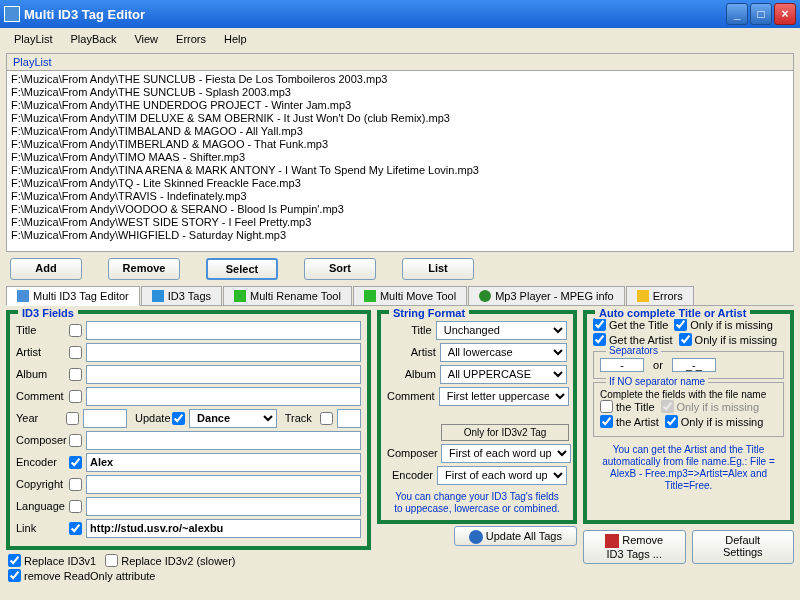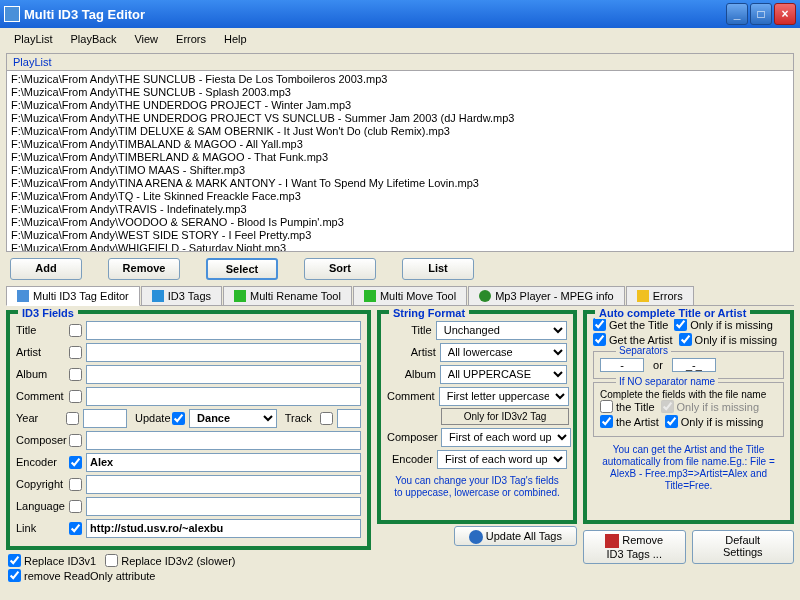--- a/index.html
+++ b/index.html
@@ -38,21 +38,21 @@
 .fld-row input[type=text], .fld-row select { border: 1px solid #7b9ebd; height: 19px; padding: 0 3px; background: #fff; }
 .fld-row input[type=checkbox] { margin-right: 4px; }
 .col1 { width: 365px; }
 .col2 { width: 200px; }
 .col3 { flex: 1; }
 .chk { display: inline-flex; align-items: center; margin-right: 6px; }
 .chk input { margin-right: 3px; }
 .gray { color: #888; }
 .note { text-align: center; color: #0033cc; padding: 4px; font-size: 10px; line-height: 12px; }
 .sep-box { border: 1px solid #a7a6aa; padding: 6px; margin: 3px 0; position: relative; }
-.sep-box .leg { position: absolute; top: -7px; left: 22px; background: #ece9d8; padding: 0 3px; color: #0033cc; font-size: 10px; text-align: center; }
+.sep-box .leg { position: absolute; top: -7px; left: 12px; background: #ece9d8; padding: 0 3px; color: #0033cc; font-size: 10px; text-align: center; }
 .icon-small { width: 14px; height: 14px; display: inline-block; vertical-align: middle; margin-right: 3px; }
 .icon-refresh { background: #2a6bc0; border-radius: 50%; }
 .icon-remove { background: #c02a2a; }
 </style>
 </head>
 <body>
 
 <div class="title-bar">
   <span class="icon"></span>
   <span class="title">Multi ID3 Tag Editor</span>
@@ -69,21 +69,20 @@
   <span>Help</span>
 </div>
 
 <div class="content">
   <div class="playlist-box">
     <div class="playlist-title">PlayList</div>
     <div class="playlist-items" id="pl">
         <div>F:\Muzica\From Andy\THE SUNCLUB - Fiesta De Los Tomboileros 2003.mp3</div>
         <div>F:\Muzica\From Andy\THE SUNCLUB - Splash 2003.mp3</div>
         <div>F:\Muzica\From Andy\THE UNDERDOG PROJECT - Winter Jam.mp3</div>
-        <div>F:\Muzica\From Andy\THE UNDERDOG PROJECT VS SUNCLUB - Summer Jam 2003 (dJ Hardw.mp3</div>
         <div>F:\Muzica\From Andy\TIM DELUXE &amp; SAM OBERNIK - It Just Won't Do (club Remix).mp3</div>
         <div>F:\Muzica\From Andy\TIMBALAND &amp; MAGOO - All Yall.mp3</div>
         <div>F:\Muzica\From Andy\TIMBERLAND &amp; MAGOO - That Funk.mp3</div>
         <div>F:\Muzica\From Andy\TIMO MAAS - Shifter.mp3</div>
         <div>F:\Muzica\From Andy\TINA ARENA &amp; MARK ANTONY - I Want To Spend My Lifetime Lovin.mp3</div>
         <div>F:\Muzica\From Andy\TQ - Lite Skinned Freackle Face.mp3</div>
         <div>F:\Muzica\From Andy\TRAVIS - Indefinately.mp3</div>
         <div>F:\Muzica\From Andy\VOODOO &amp; SERANO - Blood Is Pumpin'.mp3</div>
         <div>F:\Muzica\From Andy\WEST SIDE STORY - I Feel Pretty.mp3</div>
         <div>F:\Muzica\From Andy\WHIGFIELD - Saturday Night.mp3</div>
@@ -214,21 +213,21 @@
             <select style="width:130px"><option>All lowercase</option></select>
           </div>
         <div class="fld-row">
             <label style="width:50px;text-align:right;margin-right:4px">Album</label>
             <select style="width:130px"><option>All UPPERCASE</option></select>
           </div>
         <div class="fld-row">
             <label style="width:50px;text-align:right;margin-right:4px">Comment</label>
             <select style="width:130px"><option>First letter uppercase</option></select>
           </div>
-        <div style="border:1px solid #888;text-align:center;padding:2px;margin:2px 0 2px 54px;width:128px;font-size:10px">Only for ID3v2 Tag</div>
+        <div style="border:1px solid #888;text-align:center;padding:2px;margin:18px 0 2px 54px;width:128px;font-size:10px">Only for ID3v2 Tag</div>
         <div class="fld-row">
             <label style="width:50px;text-align:right;margin-right:4px">Composer</label>
             <select style="width:130px"><option>First of each word uppercase</option></select>
           </div>
         <div class="fld-row">
             <label style="width:50px;text-align:right;margin-right:4px">Encoder</label>
             <select style="width:130px"><option>First of each word uppercase</option></select>
           </div>
         <div class="note">You can change your ID3 Tag's fields to uppecase, lowercase or combined.</div>
       </div>

